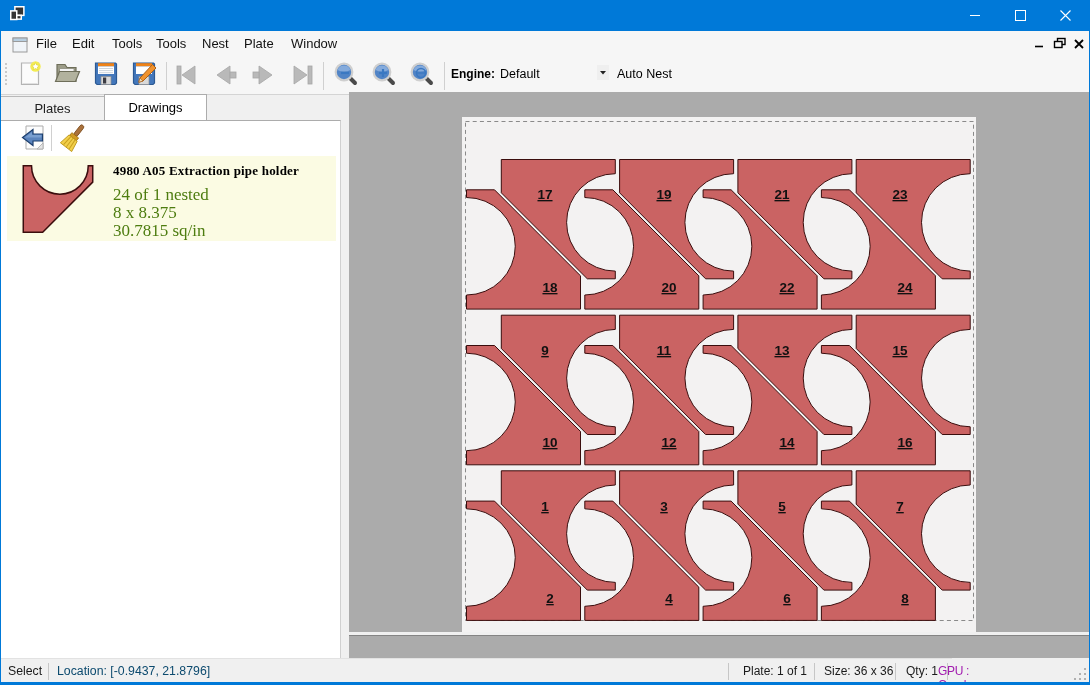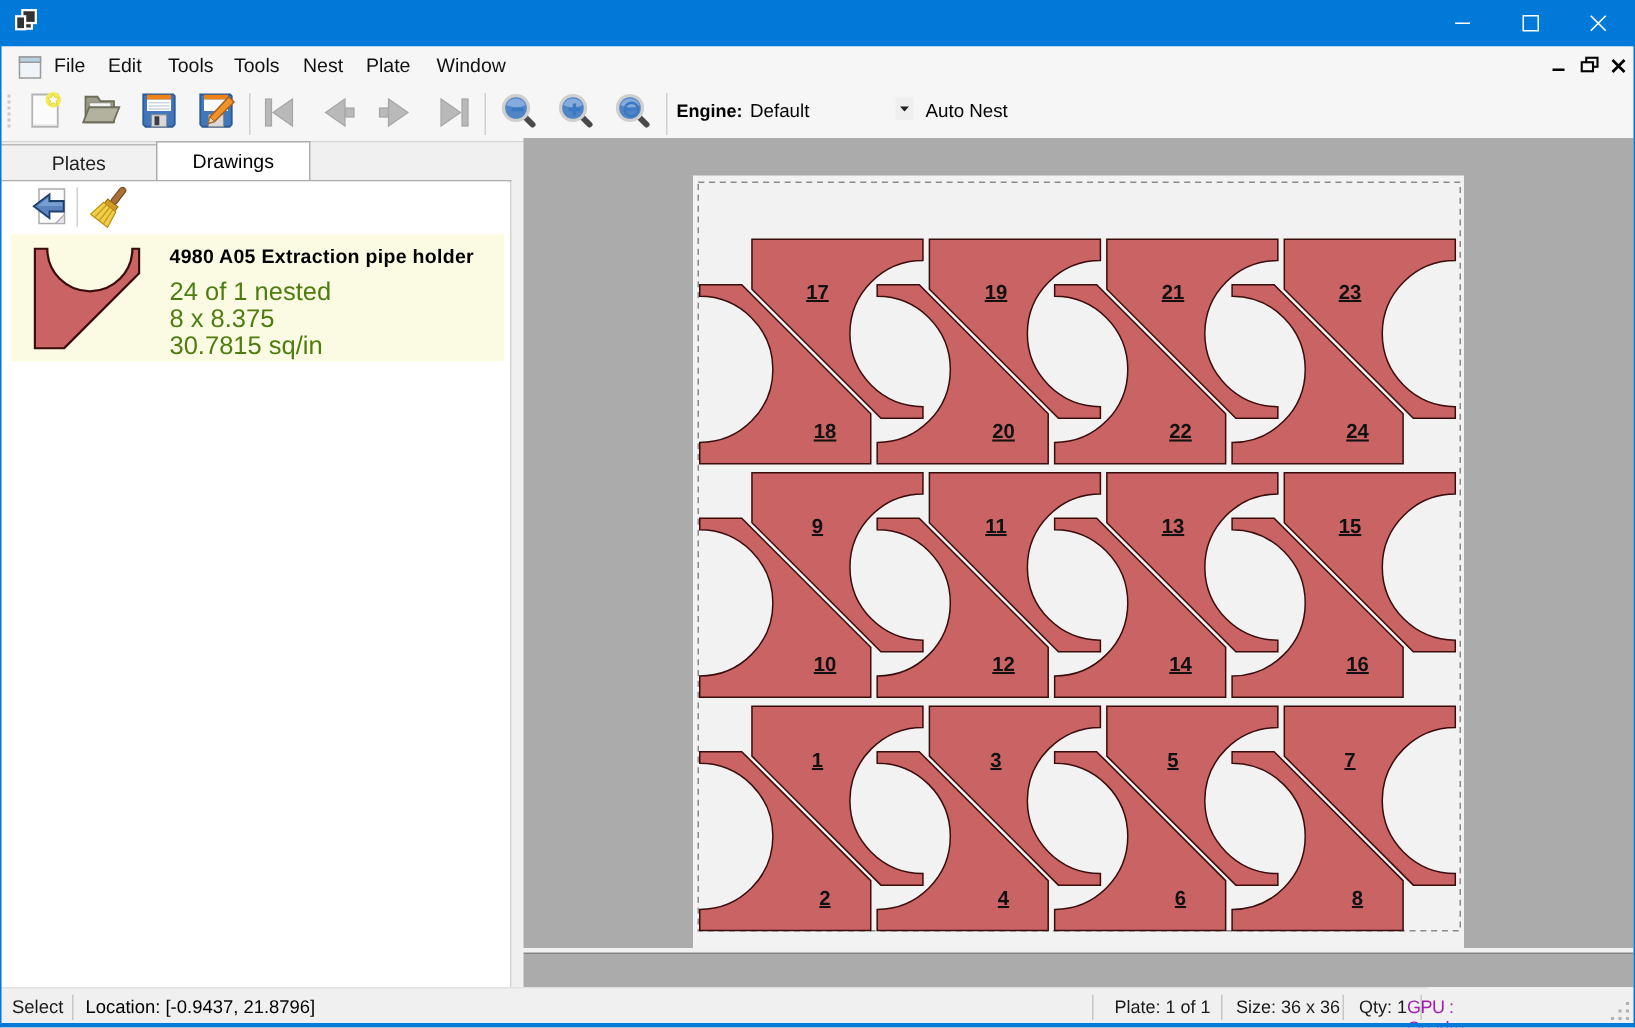--- a/index.html
+++ b/index.html
@@ -17,21 +17,21 @@
 
 #tabstrip { left:1px; top:95px; width:348px; height:25px; background:#f0f0f0; }
 #tab-plates { position:absolute; left:0px; top:1px; width:103px; height:24px; border-top:1px solid #b9b9b9;
    background:#f1f1f1; text-align:center; font-size:13px; padding-top:4px; color:#222; }
 #tab-drawings { position:absolute; left:103px; top:-1px; width:103px; height:26px; border:1px solid #acacac;
    border-bottom:none; background:#fff; text-align:center; font-size:13px; padding-top:5px; z-index:2; }
 #leftpanel { left:1px; top:120px; width:340px; height:538px; background:#fff;
    border-right:1px solid #d0d0d0; border-top:1px solid #acacac; }
 #lpgutter { left:341px; top:95px; width:8px; height:563px; background:#f0f0f0; }
 #paneltb { position:absolute; left:0; top:0px; width:338px; height:34px; background:#fff; }
-#rowsel { position:absolute; left:6px; top:35px; width:329px; height:85px; background:#fbfbe3; }
+#rowsel { position:absolute; left:6px; top:35px; width:329px; height:85px; background:#fbfbe3;font-family:Liberation Serif, serif; }
 #rowtitle { position:absolute; left:106px; top:7px; font-size:13px; letter-spacing:0.2px; font-weight:bold; color:#000; }
 .rowgray { position:absolute; left:106px; font-size:17px; color:#4d7c0f; }
 
 #canvas { left:349px; top:92px; width:740px; height:540px; background:#ababab; }
 #hline { left:349px; top:635px; width:740px; height:1px; background:#848484; }
 #hscroll { left:349px; top:636px; width:740px; height:22px; background:#ababab; }
 
 #statusbar { left:0; top:658px; width:952px; height:25px; background:#f0f0f0; border-top:1px solid #e2e2e2; font-size:12.3px; color:#1a1a1a; }
 .ssep { position:absolute; top:4px; width:1px; height:17px; background:#c6c6c6; }
 .stxt { position:absolute; top:5px; }
@@ -256,21 +256,21 @@
         <text x="905" y="606">8</text>
       </g>
   </svg>
 </div>
 <div class="abs" id="hline"></div>
 <div class="abs" id="hscroll"></div>
 
 <div class="abs" id="statusbar">
   <span class="stxt" style="left:8px">Select</span>
   <div class="ssep" style="left:48px"></div>
-  <span class="stxt" style="left:57px;color:#000000">Location: [-0.9437, 21.8796]</span>
+  <span class="stxt" style="left:57px;color:#0c4a6e">Location: [-0.9437, 21.8796]</span>
   <div class="ssep" style="left:728px"></div>
   <span class="stxt" style="left:743px;font-size:12px">Plate: 1 of 1</span>
   <div class="ssep" style="left:814px"></div>
   <span class="stxt" style="left:824px;font-size:12px">Size: 36 x 36</span>
   <div class="ssep" style="left:895px"></div>
   <span class="stxt" style="left:906px;font-size:12px">Qty: 1</span>
   <div class="ssep" style="left:947px"></div>
   <span class="stxt" style="left:938px;color:#a21caf;font-size:12px;letter-spacing:-0.35px">GPU : Quadro P1000</span>
   <svg class="abs" style="left:1074px;top:9px" width="14" height="14">
     <g fill="#b0b0b0">

